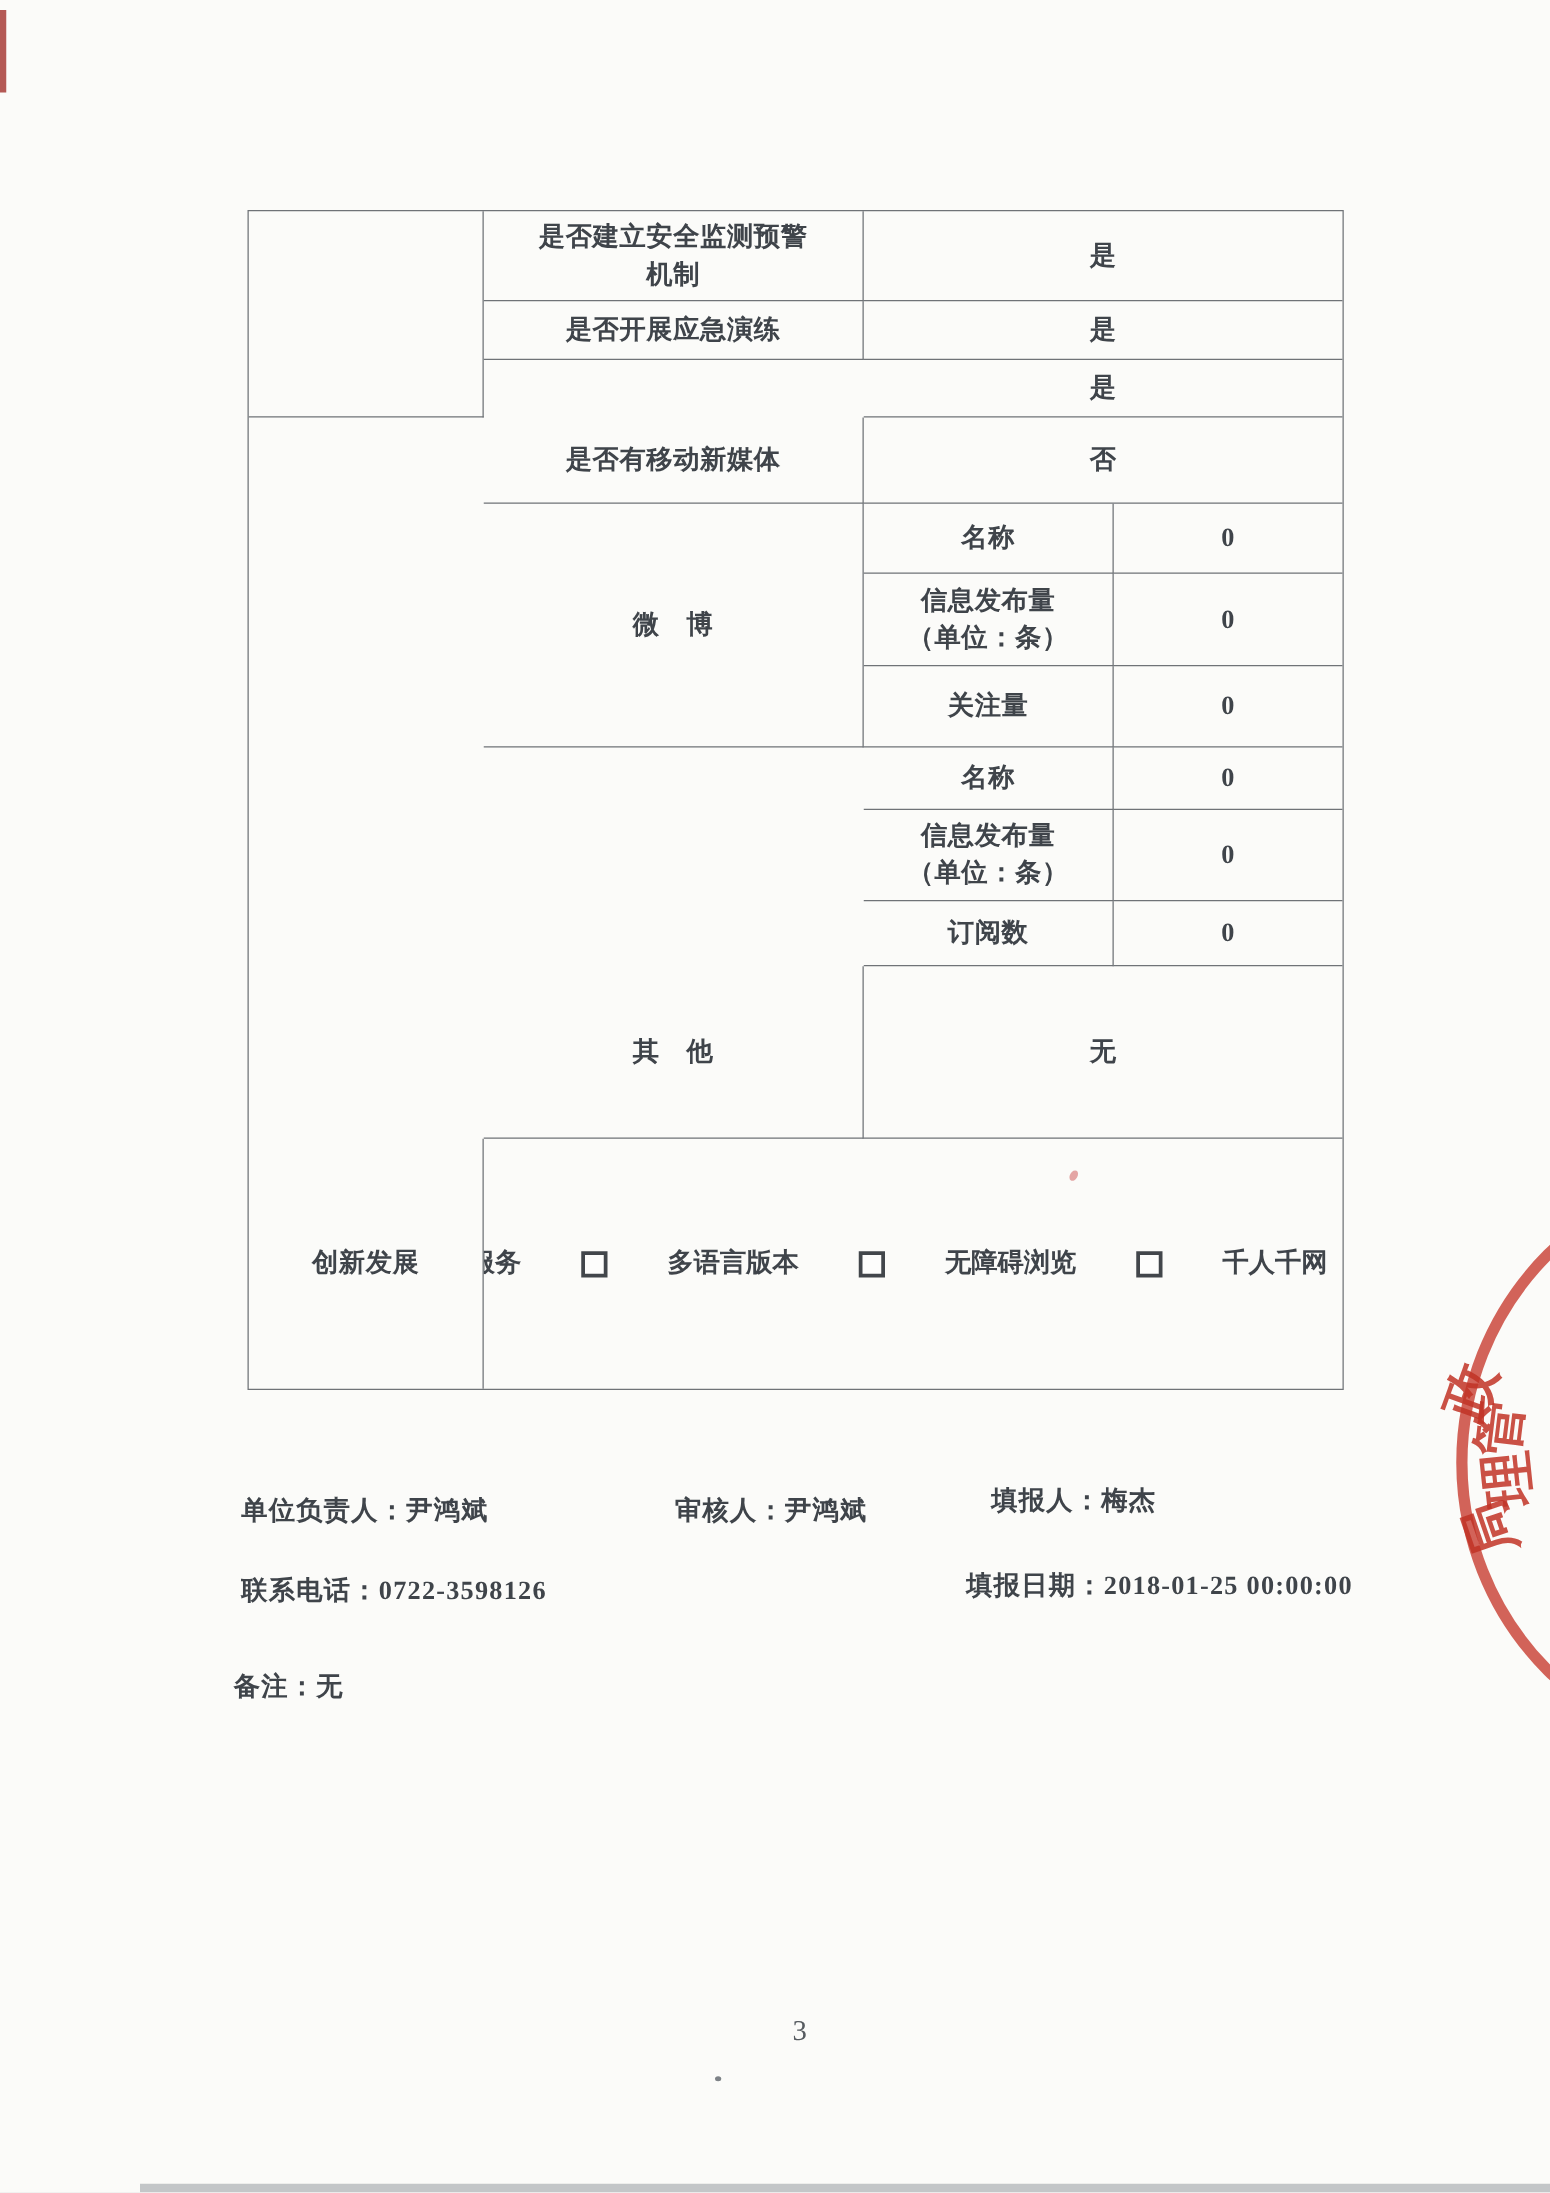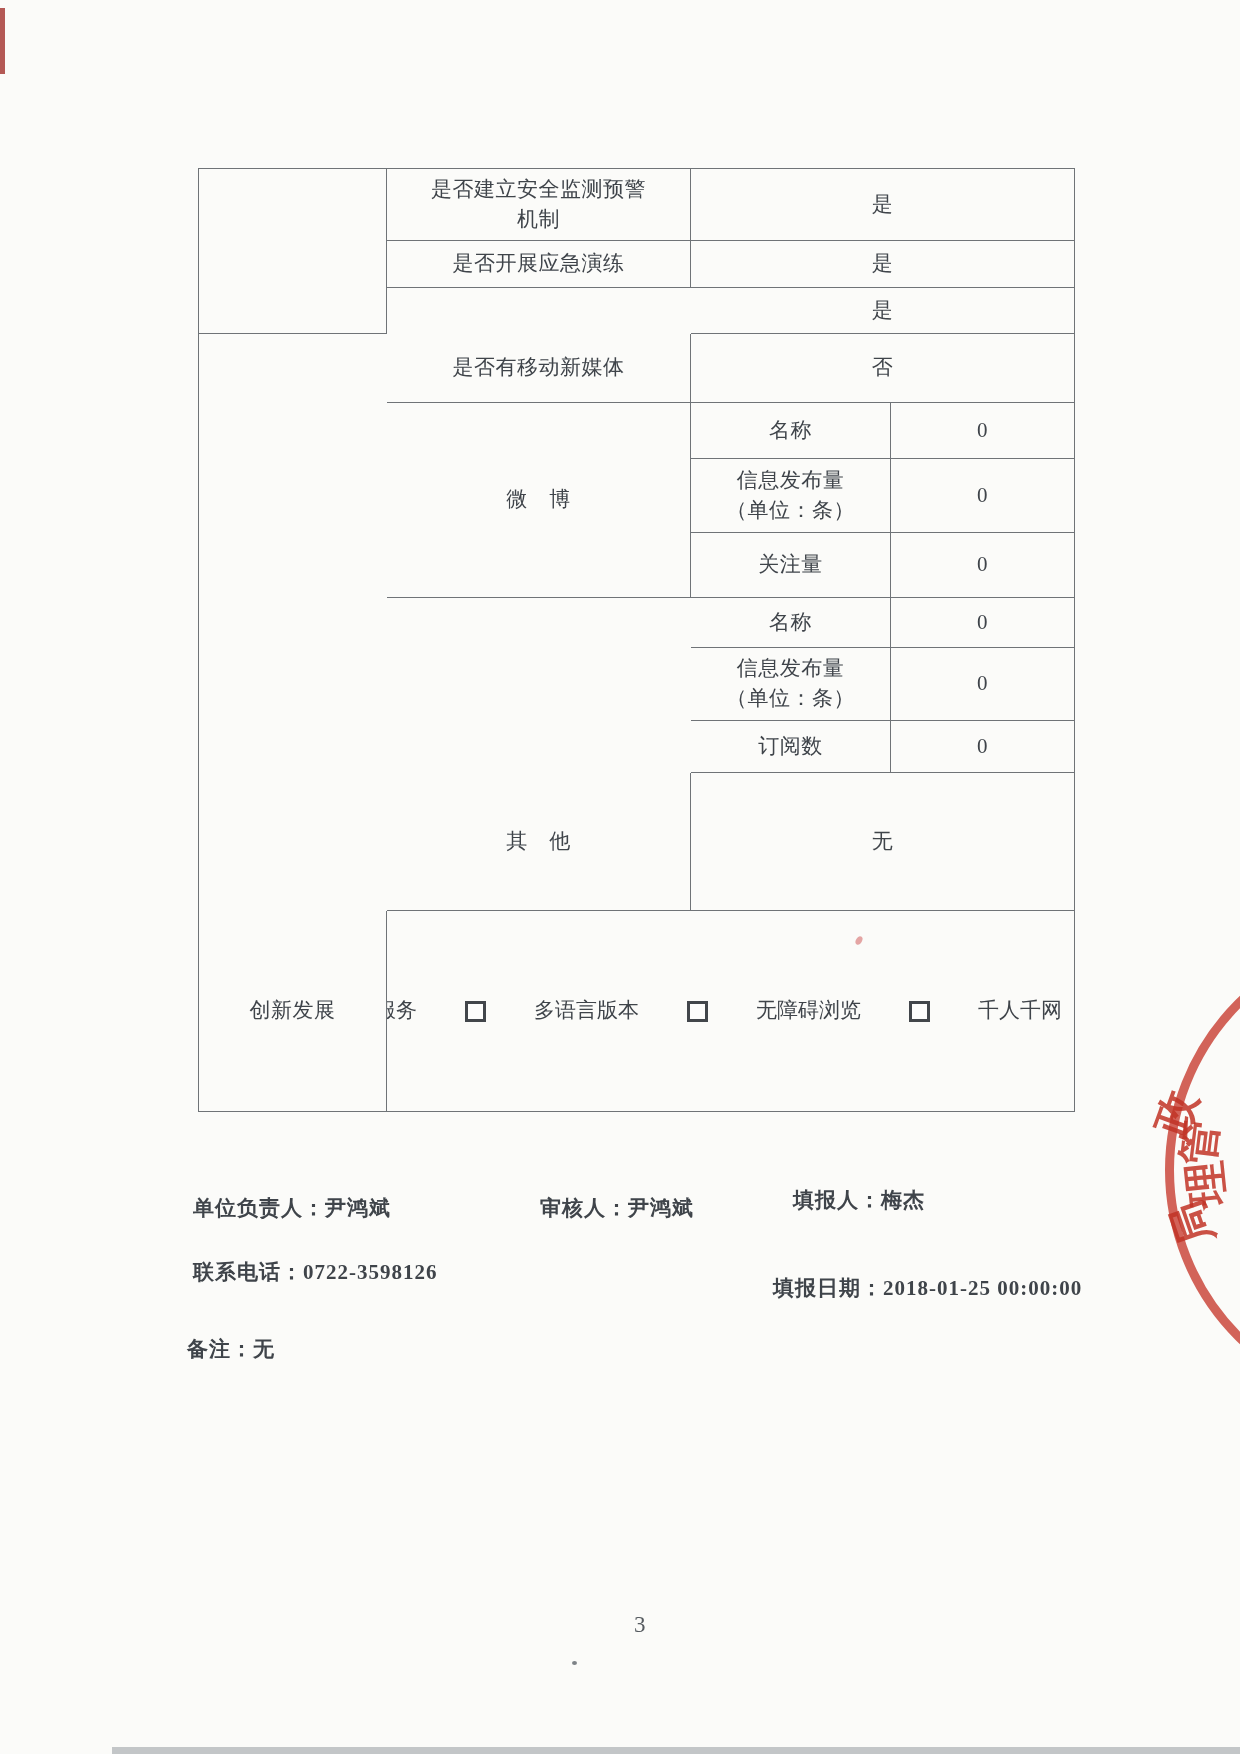--- a/index.html
+++ b/index.html
@@ -12,20 +12,21 @@
     background:#fbfbf9;overflow:hidden;
     font-family:"Liberation Serif","DejaVu Serif",serif;color:var(--ink);
   }
   
   .doc-table{
     position:absolute;left:198px;top:168px;width:875px;height:942px;
     display:grid;
     grid-template-columns:188px 304px 200px 183px;
     grid-template-rows:72px 47px 46px 69px 56px 74px 65px 50px 73px 52px 138px 200px;
     border:1px solid var(--line);
+    font-weight:bold;
   }
   .cell{
     border-right:1px solid var(--line);
     border-bottom:1px solid var(--line);
     display:flex;flex-direction:column;align-items:center;justify-content:center;
     text-align:center;font-size:21px;line-height:1.42;letter-spacing:.5px;
     overflow:hidden;
   }
   .no-r{border-right:none;}
   .no-b{border-bottom:none;}
@@ -167,21 +168,21 @@
       <span class="opt-label">千人千网</span>
       <span class="cb"></span>
       <span class="opt-label">其他</span>
     </div>
   </div>
 
   <div class="ft" style="left:193px;top:1194px;"><span>单位负责人：</span><span>尹鸿斌</span></div>
   <div class="ft" style="left:540px;top:1194px;"><span>审核人：</span><span>尹鸿斌</span></div>
   <div class="ft" style="left:793px;top:1186px;"><span>填报人：</span><span>梅杰</span></div>
   <div class="ft" style="left:193px;top:1258px;"><span>联系电话：</span><span>0722-3598126</span></div>
-  <div class="ft" style="left:773px;top:1254px;margin-top:20px;"><span>填报日期：</span><span>2018-01-25 00:00:00</span></div>
+  <div class="ft" style="left:773px;top:1254px;"><span>填报日期：</span><span>2018-01-25 00:00:00</span></div>
   <div class="ft" style="left:187px;top:1335px;"><span>备注：</span><span>无</span></div>
 
   <div class="pageno">3</div>
 
   <div class="stamp-arc"></div>
   <div class="stamp-ch st0">政</div>
   <div class="stamp-ch st1">管</div>
   <div class="stamp-ch st2">理</div>
   <div class="stamp-ch st3">局</div>
 

